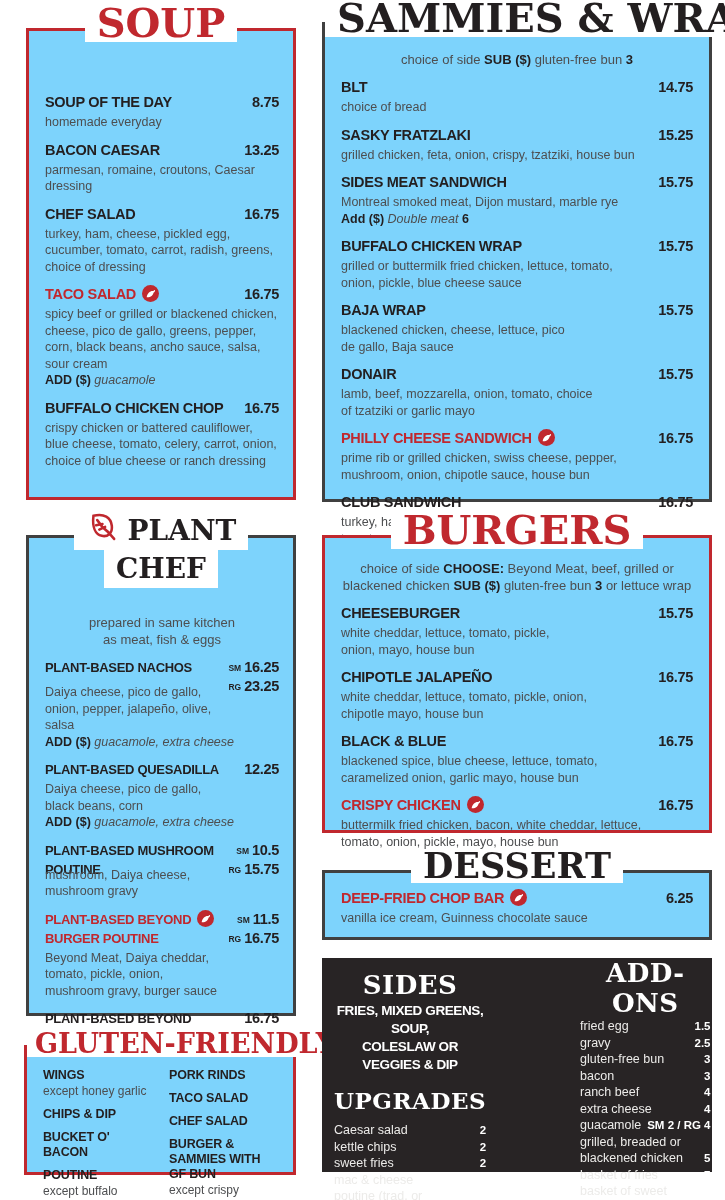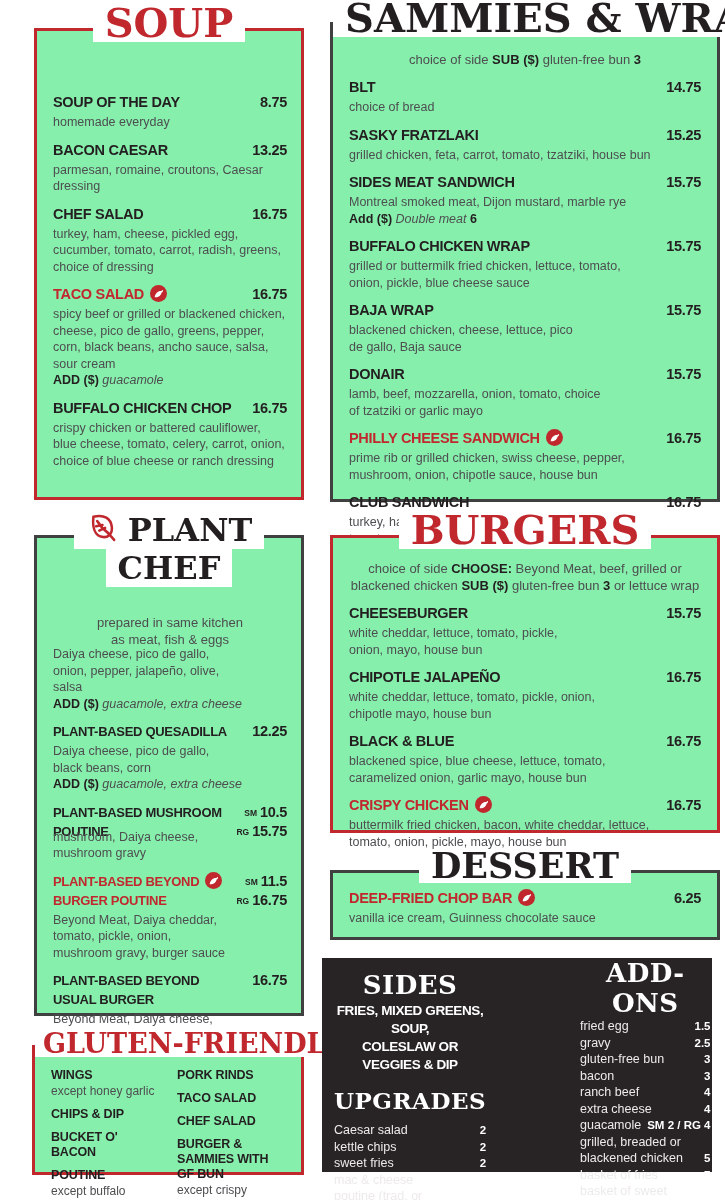--- a/index.html
+++ b/index.html
@@ -1,18 +1,18 @@
 <!DOCTYPE html>
 <html><head>
 <meta charset="utf-8">
 <style>
   html,body{margin:0;padding:0;background:#fff;}
   #page{position:relative;width:725px;height:1200px;background:#fff;overflow:hidden;
         font-family:"Liberation Sans",sans-serif;color:#231f20;}
-  .box{position:absolute;background:#86efac;border:3px solid #404040;box-sizing:border-box;margin-left:8px;}
+  .box{position:absolute;background:#7dd3fc;border:3px solid #404040;box-sizing:border-box;}
   .box.redb{border-color:#c0282e;}
   .box-head{position:absolute;left:0;right:0;text-align:center;
             font-family:"DejaVu Serif",serif;font-weight:bold;line-height:38px;}
   .box-head .hl{display:inline-block;background:#fff;padding:0 12px;white-space:nowrap;}
   .red{color:#c0282e;}
   .content{position:relative;box-sizing:border-box;height:100%;}
   .item{margin-bottom:10px;}
   .row{display:flex;justify-content:space-between;align-items:flex-start;}
   .iname{font-weight:700;font-size:14.5px;letter-spacing:-0.3px;line-height:19px;}
   .iprice{font-weight:700;font-size:14.5px;letter-spacing:-0.3px;line-height:19px;
@@ -129,21 +129,21 @@
             <span class="iname">BLT</span>
             <span class="iprice">14.75</span>
           </div>
         <div class="idesc">choice of bread</div>
       </div>
       <div class="item">
         <div class="row">
             <span class="iname">SASKY FRATZLAKI</span>
             <span class="iprice">15.25</span>
           </div>
-        <div class="idesc">grilled chicken, feta, carrot, tomato, tzatziki, house bun</div>
+        <div class="idesc">grilled chicken, feta, onion, crispy, tzatziki, house bun</div>
       </div>
       <div class="item">
         <div class="row">
             <span class="iname">SIDES MEAT SANDWICH</span>
             <span class="iprice">15.75</span>
           </div>
         <div class="idesc">Montreal smoked meat, Dijon mustard, marble rye</div>
         <div class="iadd"><b>Add ($)</b> <i>Double meat</i> <b>6</b></div>
       </div>
       <div class="item">
@@ -180,29 +180,36 @@
         <div class="row">
             <span class="iname">CLUB SANDWICH</span>
             <span class="iprice">16.75</span>
           </div>
         <div class="idesc" style="max-width:280px;">turkey, ham, bacon, white cheddar, lettuce, tomato, mayo, choice of bread</div>
       </div>
     </div>
   </section>
 
   <section class="box plant" style="left:26px;top:535px;width:270px;height:481px;">
-    <div class="box-head" style="top:-27px;font-size:32px;">
+    <div class="box-head" style="top:-27px;font-size:28px;">
       <span class="hl"><svg class="leaf" viewBox="0 0 32 32">
             <use href="#leafIcon"></use>
           </svg><span>PLANT</span></span><br>
       <span class="hl">CHEF</span>
     </div>
     <div class="content" style="padding:76px 14px 8px 16px;">
       <div class="sub"><span>prepared in same kitchen</span><br><span>as meat, fish &amp; eggs</span></div>
       <div class="item">
+        <div class="row">
+          <span class="iname">PLANT-BASED NACHOS</span>
+          <span class="pstack">
+            <span class="pline"><span class="sz">SM</span><span class="val">16.25</span></span>
+            <span class="pline"><span class="sz">RG</span><span class="val">23.25</span></span>
+          </span>
+        </div>
         <div class="idesc" style="margin-top:-12px;max-width:176px;">Daiya cheese, pico de gallo, onion, pepper, jalapeño, olive, salsa</div>
         <div class="iadd"><b>ADD ($)</b> <i>guacamole, extra cheese</i></div>
       </div>
       <div class="item">
         <div class="row">
             <span class="iname">PLANT-BASED QUESADILLA</span>
             <span class="iprice">12.25</span>
           </div>
         <div class="idesc" style="max-width:160px;">Daiya cheese, pico de gallo, black beans, corn</div>
         <div class="iadd"><b>ADD ($)</b> <i>guacamole, extra cheese</i></div>

